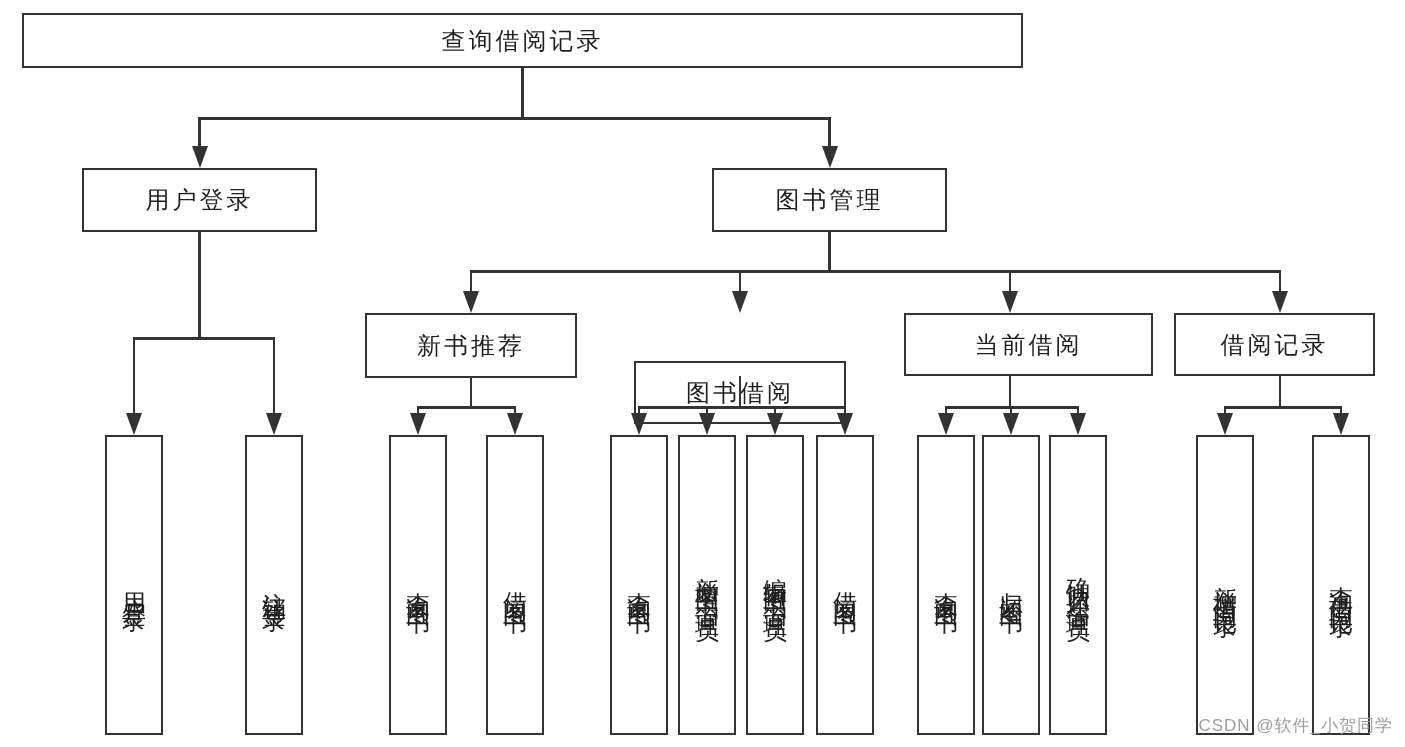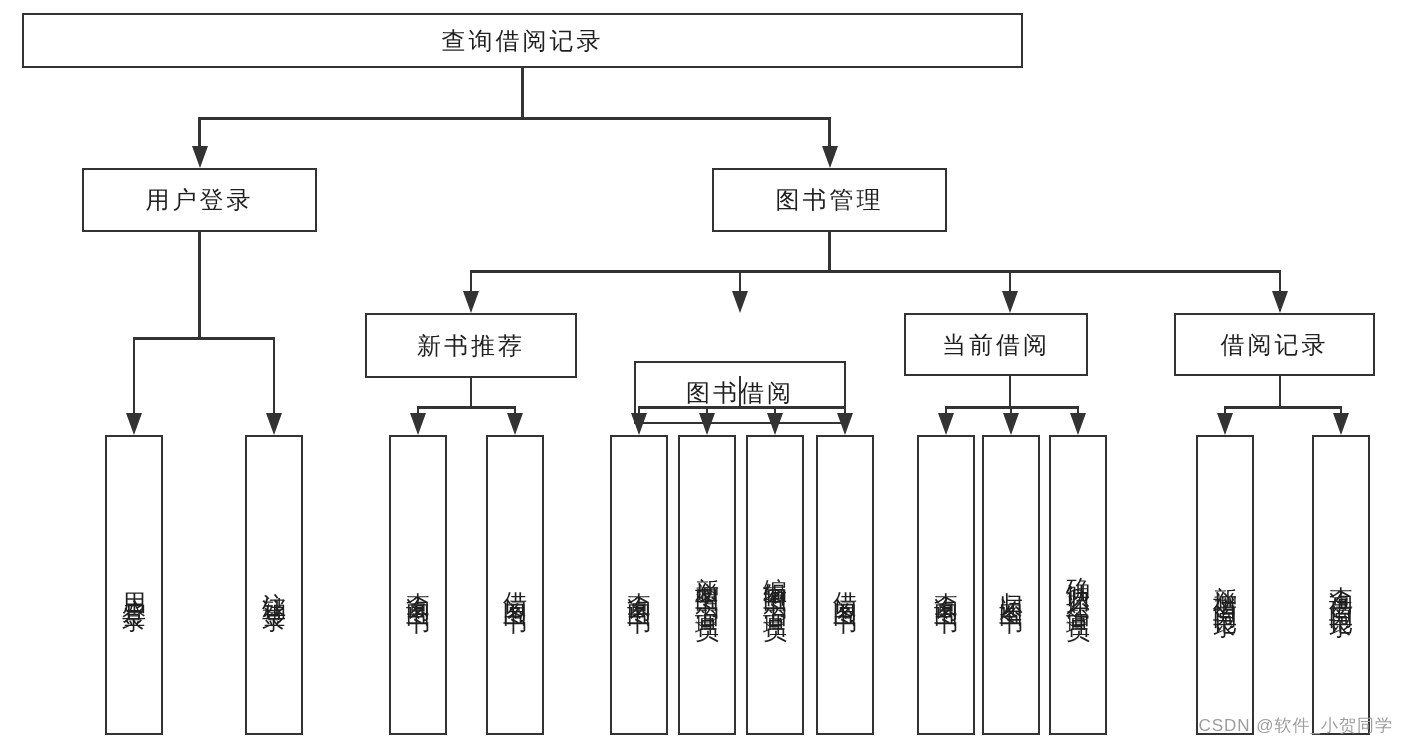--- a/index.html
+++ b/index.html
@@ -46,21 +46,21 @@
     </div>
     <div class="node" style="left: 712px; top: 168px; width: 235px; height: 64px;">
       <span class="node-label">图书管理</span>
     </div>
     <div class="node" style="left: 365px; top: 313px; width: 212px; height: 65px;">
       <span class="node-label">新书推荐</span>
     </div>
     <div class="node" style="left: 634px; top: 313px; width: 212px; height: 63px; margin-top: 48px;">
       <span class="node-label">图书借阅</span>
     </div>
-    <div class="node" style="left: 904px; top: 313px; width: 184px; height: 63px;">
+    <div class="node" style="left: 904px; top: 313px; width: 249px; height: 63px;">
       <span class="node-label">当前借阅</span>
     </div>
     <div class="node" style="left: 1174px; top: 313px; width: 201px; height: 63px;">
       <span class="node-label">借阅记录</span>
     </div>
     <div class="node vertical" style="left: 105px; top: 435px; width: 58px; height: 300px;">
       <span class="node-label">用户登录</span>
     </div>
     <div class="node vertical" style="left: 245px; top: 435px; width: 58px; height: 300px;">
       <span class="node-label">注销登录</span>

